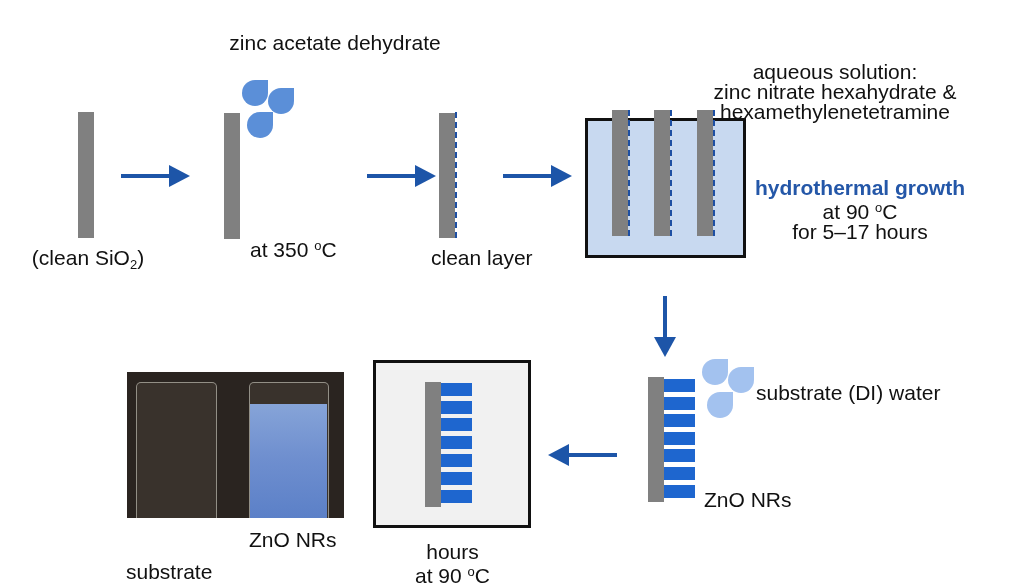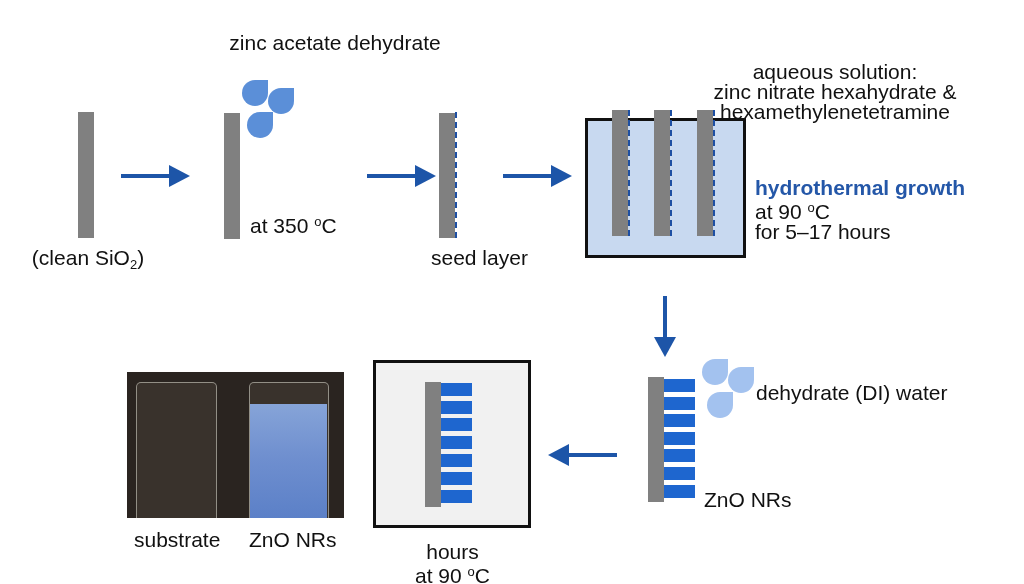--- a/index.html
+++ b/index.html
@@ -1,19 +1,19 @@
 <!DOCTYPE html>
 <html><head>
 <meta charset="utf-8">
 <style>
   html, body { margin: 0; padding: 0; background: #ffffff; }
   body { width: 1024px; height: 584px; position: relative; overflow: hidden;
          font-family: "Liberation Sans", sans-serif; color: #111; }
   .abs { position: absolute; }
-  .txt { position: absolute; font-size: 21px; line-height: 20px; white-space: nowrap; color: #111; }
+  .txt { position: absolute; font-size: 21px; line-height: 20px; white-space: nowrap; color: #111; text-align: center; }
   .center { text-align: center; }
   .bold-blue { font-weight: bold; color: #2457a8; font-size: 21px; }
   .sub { width: 16px; background: #808080; position: absolute; }
   .seed { position: absolute; width: 0; border-left: 2px dashed #1d4fa3; }
   .rods { position: absolute; }
   .rod { position: absolute; left: 0; width: 31px; height: 13px; background: #1e66cf; }
   .arrow { position: absolute; }
   .drop { position: absolute; width: 26px; height: 26px; border-radius: 50% 0 50% 50%; }
   .drop.dark { background: #5b8fd8; }
   .drop.light { background: #a3c2ef; }
@@ -39,32 +39,32 @@
   <polygon points="49,1 70,12 49,23" fill="#1d55a8"></polygon>
 </svg>
 
 <div class="txt center" style="left:200px; top:33px; width:270px;">
   <div>zinc acetate dehydrate</div>
 </div>
 <div class="drop dark" style="left:242px; top:80px;"></div>
 <div class="drop dark" style="left:268px; top:88px;"></div>
 <div class="drop dark" style="left:247px; top:112px;"></div>
 <div class="sub" style="left:224px; top:113px; height:126px;"></div>
-<div class="txt" style="left:250px; top:212px;">
+<div class="txt" style="left:250px; top:236px;">
   <span>at 350 </span><sup class="deg">o</sup><span>C</span>
 </div>
 
 <svg class="arrow" style="left:366px; top:164px;" width="72" height="24">
   <rect x="1" y="10" width="50" height="4" fill="#1d55a8"></rect>
   <polygon points="49,1 70,12 49,23" fill="#1d55a8"></polygon>
 </svg>
 
 <div class="sub" style="left:439px; top:113px; height:125px;"></div>
 <div class="seed" style="left:455px; top:112px; height:126px;"></div>
-<div class="txt" style="left:431px; top:248px;">seed layer</div>
+<div class="txt" style="left:431px; top:248px;">clean layer</div>
 
 <svg class="arrow" style="left:502px; top:164px;" width="72" height="24">
   <rect x="1" y="10" width="50" height="4" fill="#1d55a8"></rect>
   <polygon points="49,1 70,12 49,23" fill="#1d55a8"></polygon>
 </svg>
 
 <div class="txt center" style="left:675px; top:33px; width:320px;margin-top:29px;">
   <div>aqueous solution:</div>
   <div>zinc nitrate hexahydrate &amp;</div>
   <div>hexamethylenetetramine</div>
@@ -86,21 +86,21 @@
 </div>
 
 <svg class="arrow" style="left:653px; top:295px;" width="24" height="64">
   <rect x="10" y="1" width="4" height="42" fill="#1d55a8"></rect>
   <polygon points="1,42 12,62 23,42" fill="#1d55a8"></polygon>
 </svg>
 
 <div class="drop light" style="left:702px; top:359px;"></div>
 <div class="drop light" style="left:728px; top:367px;"></div>
 <div class="drop light" style="left:707px; top:392px;"></div>
-<div class="txt" style="left:756px; top:383px;">dehydrate (DI) water</div>
+<div class="txt" style="left:756px; top:383px;">substrate (DI) water</div>
 <div class="sub" style="left:648px; top:377px; height:125px;"></div>
 <div class="rods" style="left:664px; top:379px;">
   <div class="rod" style="top:0px;"></div>
   <div class="rod" style="top:18px;"></div>
   <div class="rod" style="top:35px;"></div>
   <div class="rod" style="top:53px;"></div>
   <div class="rod" style="top:70px;"></div>
   <div class="rod" style="top:88px;"></div>
   <div class="rod" style="top:106px;"></div>
 </div>
@@ -127,14 +127,14 @@
   <div>
     <span>at 90 </span><sup class="deg">o</sup><span>C</span>
   </div>
 </div>
 
 <div class="photo" style="left:127px; top:372px; width:217px; height:146px;">
   <div class="slide" style="left:9px; top:10px; width:79px; height:140px; background:rgba(70,62,55,0.55);"></div>
   <div class="slide" style="left:122px; top:10px; width:78px; height:140px; background:rgba(70,62,55,0.55);"></div>
   <div class="abs" style="left:123px; top:32px; width:77px; height:118px; background:linear-gradient(180deg,#86a4d8 0%,#6f8fcf 45%,#5a7fc7 100%);"></div>
 </div>
-<div class="txt" style="left:126px; top:530px;margin-left:8px;">substrate</div>
+<div class="txt" style="left:126px; top:562px;">substrate</div>
 <div class="txt" style="left:249px; top:530px;">ZnO NRs</div>
 
 </body></html>

